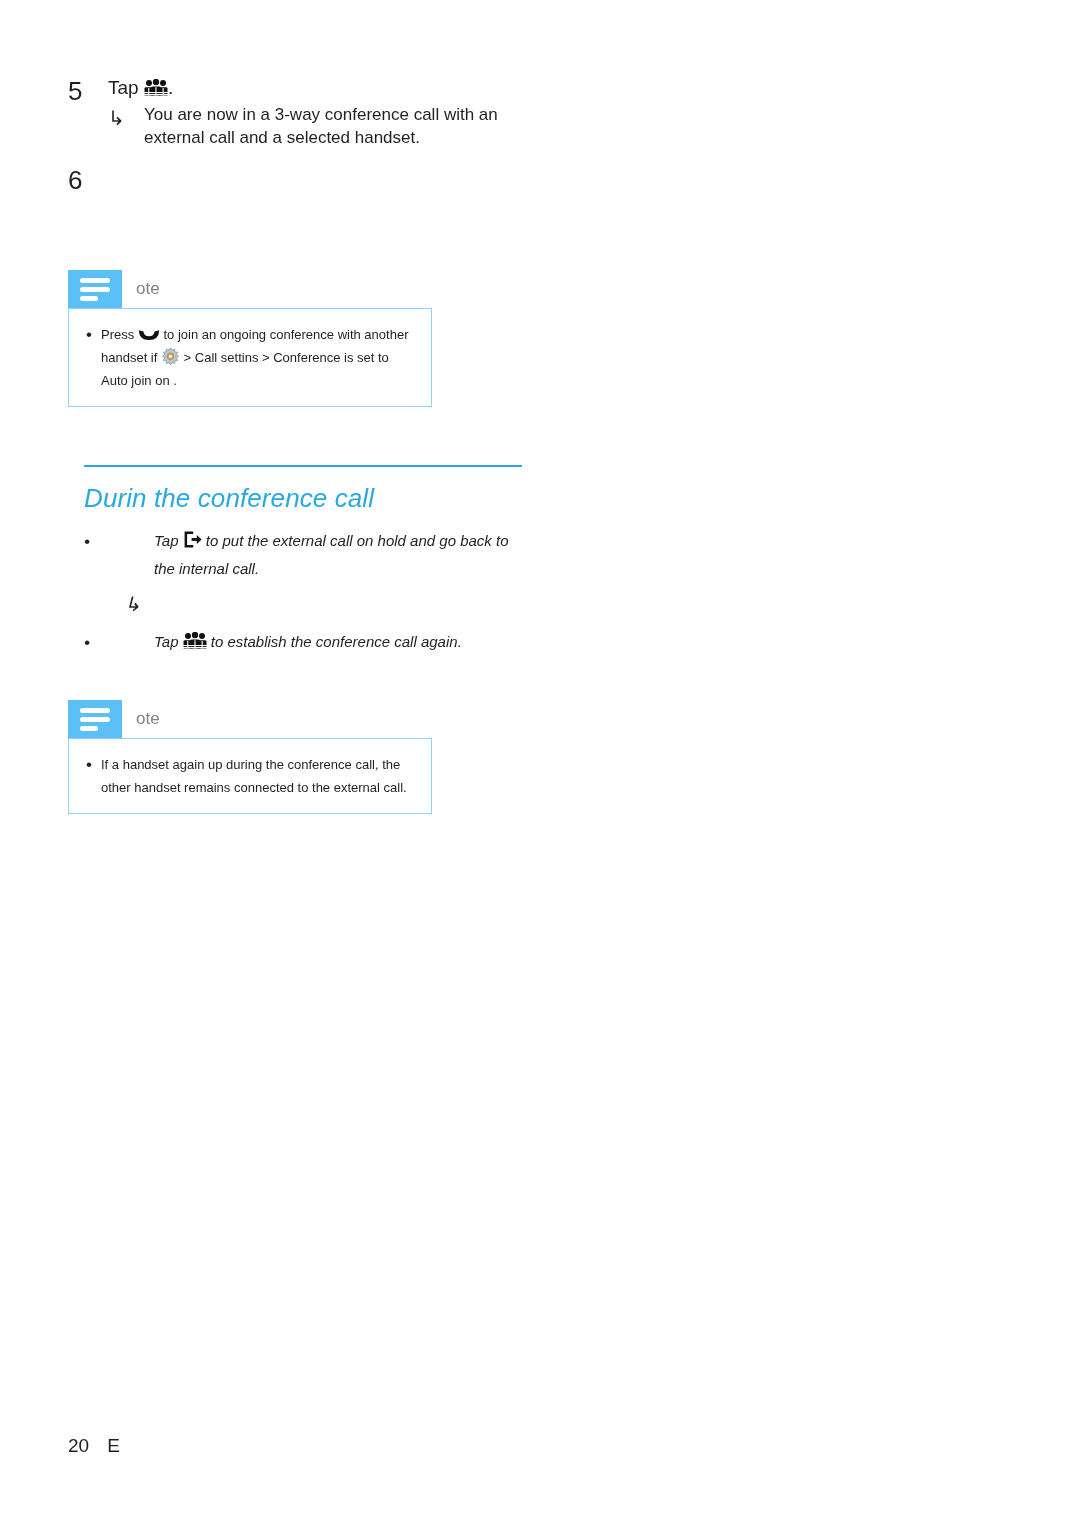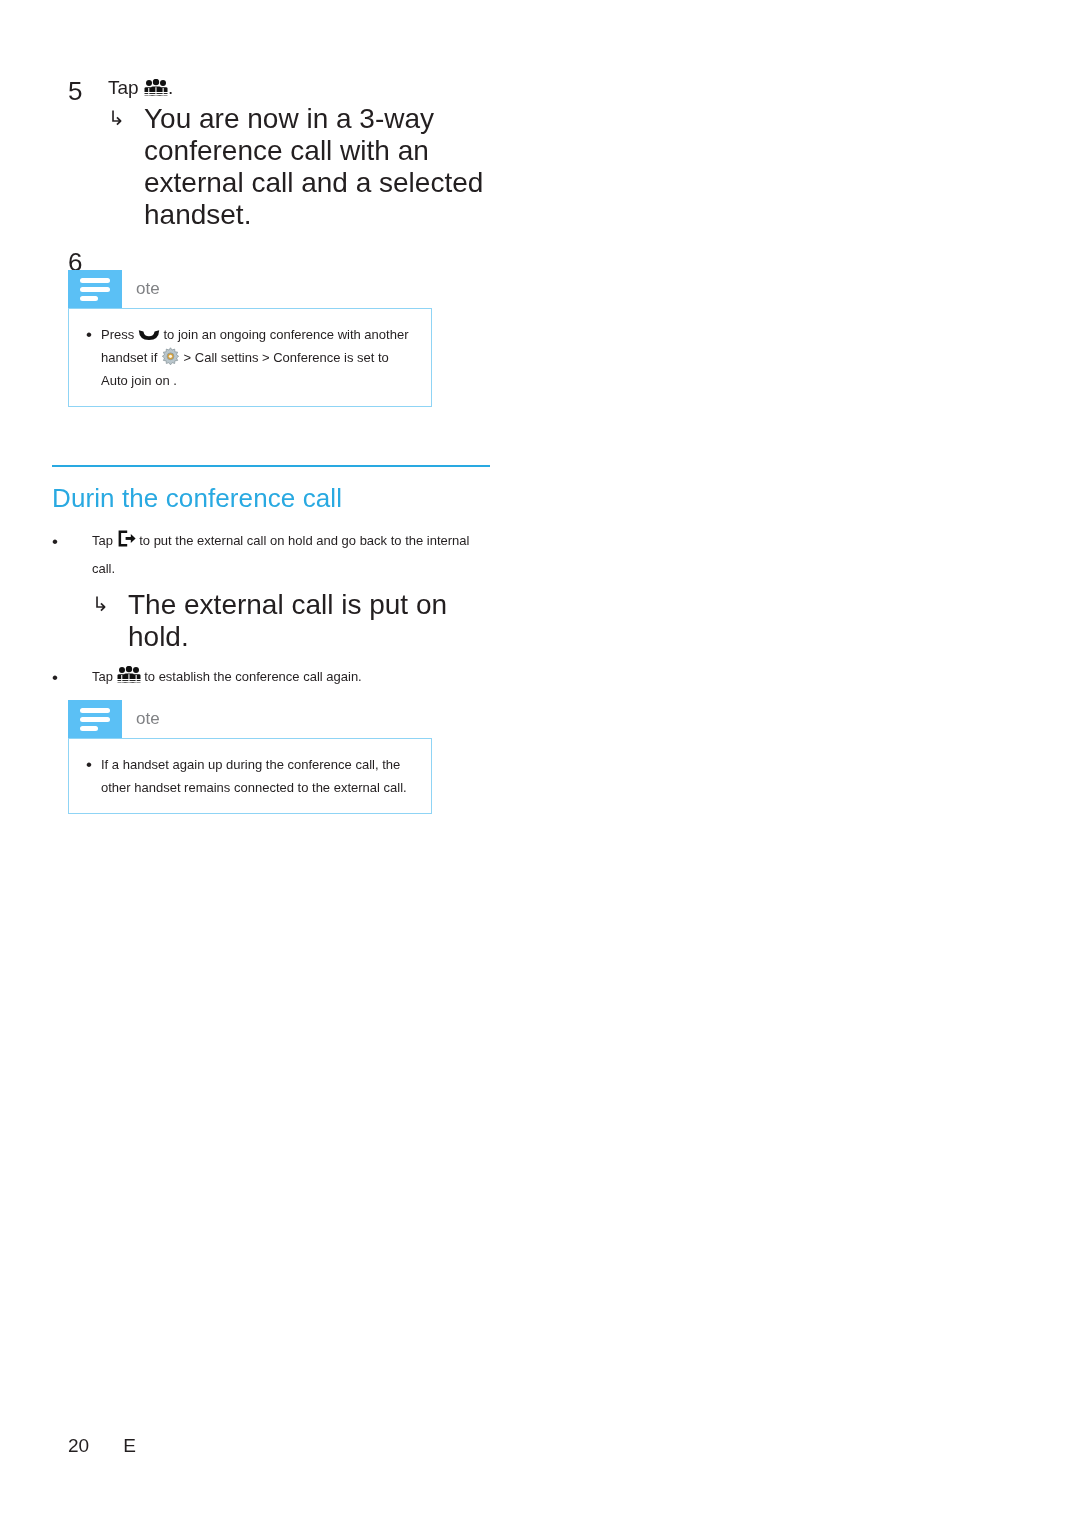--- a/index.html
+++ b/index.html
@@ -61,22 +61,22 @@
   }
   .sub-arrow {
     flex: 0 0 36px;
     width: 36px;
     font-size: 20px;
     line-height: 28px;
     padding-top: 1px;
   }
   .sub-text {
     flex: 1 1 auto;
-    font-size: 28px;
-    line-height: 32px;
+    font-size: 17px;
+    line-height: 23px;
   }
 
   .step6 { margin-top: 14px; }
 
   
   .note {
     position: absolute;
     width: 364px;
   }
   .note-tab {
@@ -131,22 +131,23 @@
   .note-text {
     flex: 1 1 auto;
     font-size: 13px;
     line-height: 23px;
     color: #231f20;
   }
 
   
   .section {
     position: absolute;
-    left: 52px;
+    left: 84px;
     width: 438px;
+    font-style: italic;
   }
   .section-rule {
     border-top: 2px solid #29a9e1;
     width: 438px;
     height: 0;
   }
   .section-title {
     font-size: 26px;
     line-height: 34px;
     color: #29a9e1;
@@ -163,23 +164,24 @@
   }
   .bbullet {
     flex: 0 0 40px;
     width: 40px;
     font-size: 17px;
     line-height: 30px;
     color: #231f20;
   }
   .btext {
     flex: 1 1 auto;
-    font-size: 13px;
+    font-size: 15px;
     line-height: 28px;
     color: #231f20;
+    margin-left: 30px;
   }
 
   
   .ic {
     display: inline-block;
     vertical-align: -2px;
     position: relative;
   }
 
   
@@ -205,21 +207,21 @@
   
   .footer {
     position: absolute;
     left: 68px;
     top: 1435px;
     display: flex;
     align-items: baseline;
     font-size: 19px;
     color: #231f20;
   }
-  .footer .pgnum { margin-right: 34px; }
+  .footer .pgnum { margin-right: 18px; }
 </style>
 </head>
 <body>
 
 <div class="page">
 
   <div class="steps">
 
     <div class="step">
       <div class="step-num">5</div>
@@ -287,21 +289,20 @@
         <div class="bitem">
           <div class="bbullet">•</div>
           <div class="btext"><span>Tap </span><span class="ic ic-exit"><svg viewBox="0 0 19 19" width="19" height="19">
                   <path d="M1.6 1.6 L10.2 1.6 L10.2 4.1 L4.1 4.1 L4.1 14.9 L10.2 14.9 L10.2 17.4 L1.6 17.4 Z" fill="#111"></path>
                   <rect x="8.6" y="8.0" width="7.2" height="2.9" fill="#111"></rect>
                   <path d="M13.8 5.0 L18.6 9.45 L13.8 13.9 Z" fill="#111"></path>
                 </svg></span><span> to put the external call on hold and go back to the internal call.</span></div>
         </div>
         <div class="bitem" style="margin-left:40px; margin-bottom:10px;">
           <div class="sub-arrow">↳</div>
-          <div class="sub-text">The external call is put on hold.</div>
         </div>
       </div>
 
       <div class="bitem">
         <div class="bbullet">•</div>
         <div class="btext"><span>Tap </span><span class="ic ic-group"><svg viewBox="0 0 24 17" width="24" height="17">
                 <circle cx="5" cy="4" r="3" fill="#111"></circle>
                 <circle cx="12" cy="3" r="3.2" fill="#111"></circle>
                 <circle cx="19" cy="4" r="3" fill="#111"></circle>
                 <path d="M0.5 16.5 L0.5 9.5 Q0.5 8.2 2 8.2 L8 8.2 Q9.5 8.2 9.5 9.5 L9.5 16.5 Z" fill="#111"></path>

